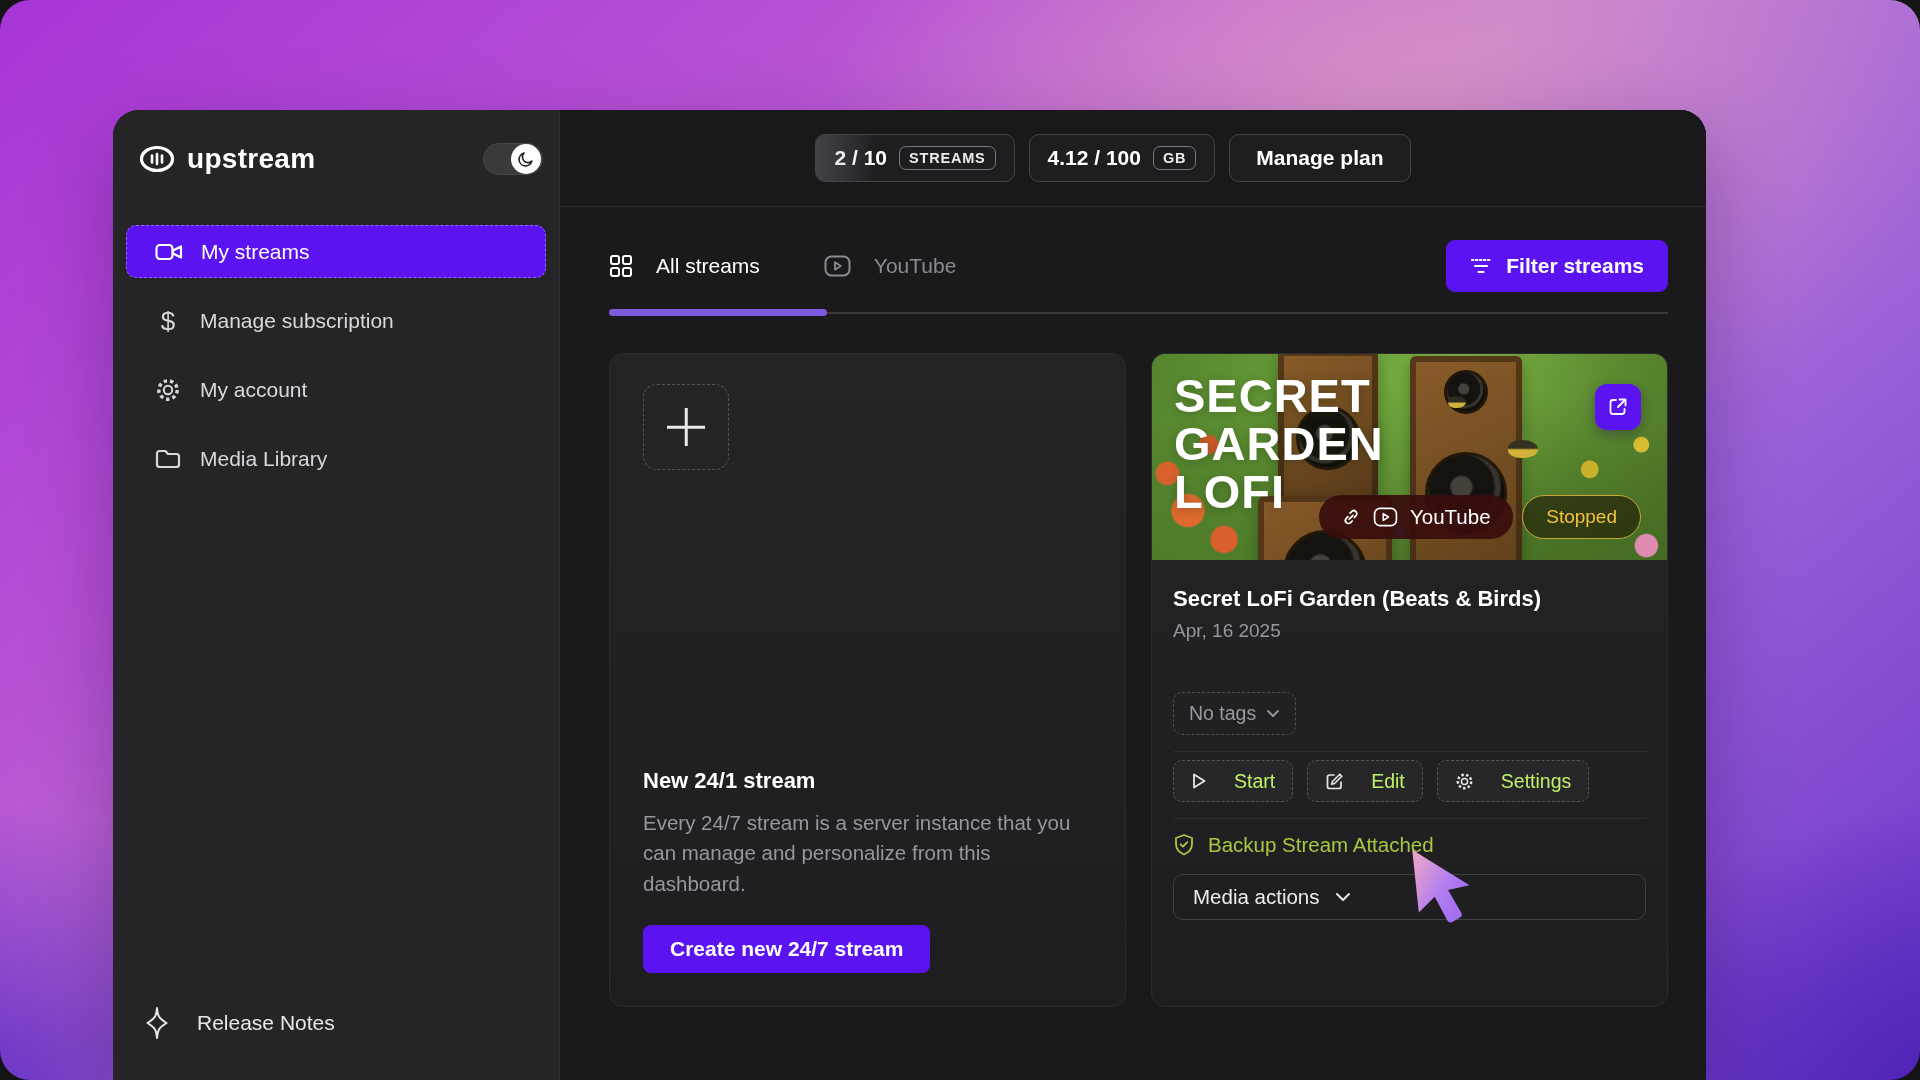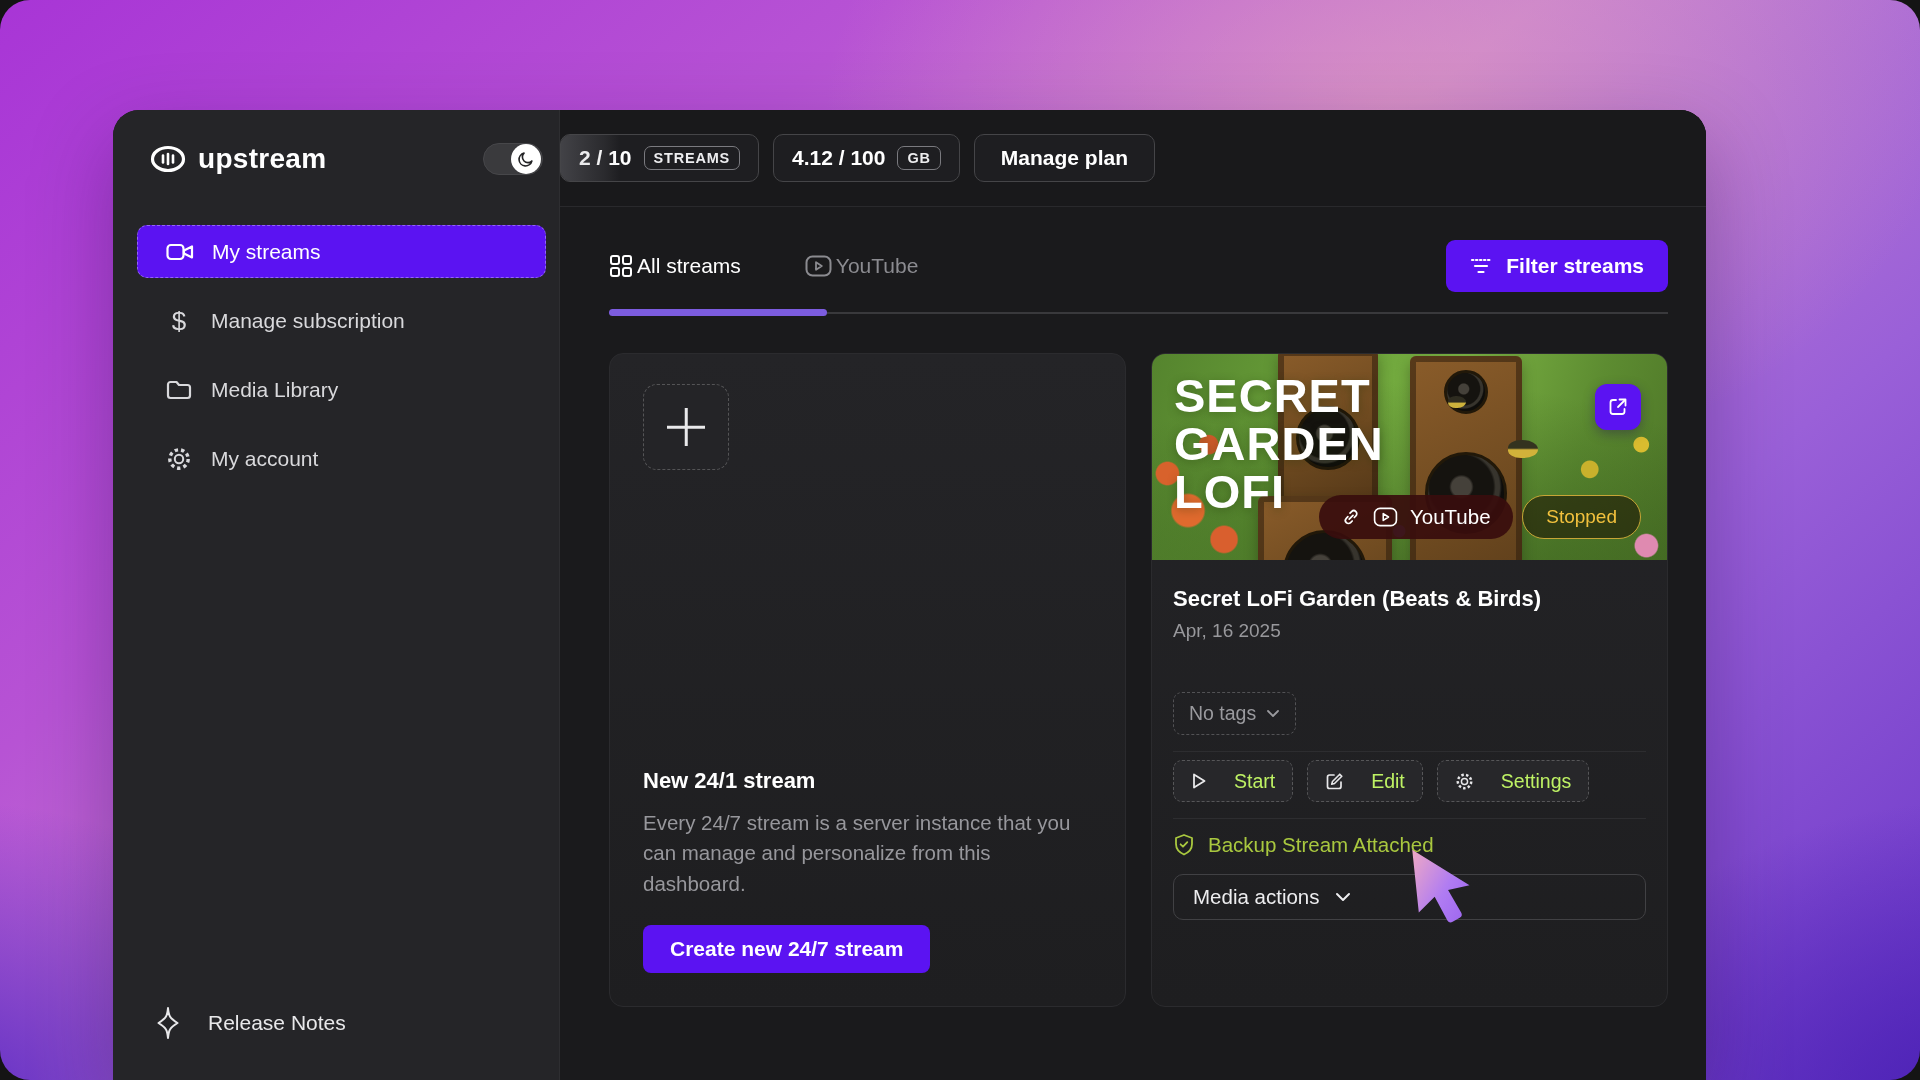--- a/index.html
+++ b/index.html
@@ -16,21 +16,21 @@
 
   .window {
     position:absolute; left:113px; top:110px; width:1593px; height:970px;
     background:#1a1a1c; border-radius:26px 26px 0 0; overflow:hidden;
     display:flex; box-shadow:0 30px 80px rgba(40,10,80,.35);
   }
 
   
   .sidebar {
     width:447px; background:#252528; border-right:1px solid #2e2e31;
-    display:flex; flex-direction:column; flex-shrink:0;padding-left:11px;
+    display:flex; flex-direction:column; flex-shrink:0;
   }
   .sidebar-top {
     height:97px; display:flex; align-items:center; justify-content:space-between;
     padding:0 16px 0 26px;
   }
   .brand { display:flex; align-items:center; gap:12px; }
   .brand-name { color:#fff; font-size:28px; font-weight:800; letter-spacing:.3px; }
 
   .toggle {
     width:60px; height:32px; border-radius:999px; background:#3a3a3d; border:1px solid #47474a;
@@ -54,21 +54,21 @@
 
   .sidebar-footer {
     margin-top:auto; padding:0 28px 40px; display:flex; align-items:center; gap:24px;
     color:#e8e8ea; font-size:21px; cursor:pointer;text-align:right;
   }
 
   
   .main { flex:1; display:flex; flex-direction:column; background:#1a1a1c; }
 
   .topbar {
-    height:97px; flex-shrink:0; display:flex; align-items:center; justify-content:flex-start;
+    height:97px; flex-shrink:0; display:flex; align-items:center; justify-content:center;
     gap:14px; padding-right:40px; border-bottom:1px solid #29292c; background:#19191b;
   }
   .pill {
     height:48px; border:1px solid #454548; border-radius:10px; background:#1e1e21;
     display:flex; align-items:center; gap:12px; padding:0 18px; color:#fff;
     font-size:21px; font-weight:700; position:relative; overflow:hidden;
   }
   .pill .progress {
     position:absolute; inset:0;
     background:linear-gradient(90deg, rgba(150,150,158,.30) 0%, rgba(150,150,158,.10) 22%, transparent 30%);
@@ -76,21 +76,21 @@
   }
   .chip {
     border:1.5px solid #7a7a7f; border-radius:7px; padding:3px 9px;
     font-size:14.5px; font-weight:700; letter-spacing:.8px; color:#ededef;
   }
   .manage-plan { cursor:pointer; padding:0 26px; }
 
   .content { flex:1; padding:28px 38px 0 49px; position:relative; }
 
   .tabsbar { display:flex; align-items:center; position:relative; height:62px; }
-  .tab { display:flex; align-items:center; gap:4px; cursor:pointer; margin-right:64px; }
+  .tab { display:flex; align-items:center; gap:23px; cursor:pointer; margin-right:64px; }
   .tab-label { font-size:21px; color:#8b8b90; }
   .tab.active .tab-label { color:#fff; font-weight:400; }
   .filter-btn {
     margin-left:auto; height:52px; background:#5b13f2; border-radius:9px;
     display:flex; align-items:center; gap:14px; padding:0 24px; cursor:pointer;
   }
   .filter-btn span { color:#fff; font-size:21px; font-weight:700; }
 
   .tab-underline-track { position:relative; height:7px; margin-top:12px; }
   .tab-underline-track .track {
@@ -246,34 +246,34 @@
             </svg>
           </span>
           <span>My streams</span>
         </div>
         <div class="nav-item">
           <span class="nav-icon dollar">$</span>
           <span>Manage subscription</span>
         </div>
         <div class="nav-item">
           <span class="nav-icon">
-            <svg width="26" height="22" viewBox="0 0 26 22" fill="none">
-              <path d="M2 5.5 A2.5 2.5 0 0 1 4.5 3 h6 l2.5 3 h8.5 A2.5 2.5 0 0 1 24 8.5 v8 A2.5 2.5 0 0 1 21.5 19 h-17 A2.5 2.5 0 0 1 2 16.5 Z" stroke="#d9d9dc" stroke-width="2.2" stroke-linejoin="round"></path>
-            </svg>
-          </span>
-          <span>Media Library</span>
-        </div>
-        <div class="nav-item">
-          <span class="nav-icon">
             <svg width="26" height="26" viewBox="0 0 26 26" fill="none">
               <circle cx="13" cy="13" r="9.2" stroke="#d9d9dc" stroke-width="3.4" stroke-dasharray="3.4 3.05"></circle>
               <circle cx="13" cy="13" r="4.2" stroke="#d9d9dc" stroke-width="2"></circle>
             </svg>
           </span>
           <span>My account</span>
+        </div>
+        <div class="nav-item">
+          <span class="nav-icon">
+            <svg width="26" height="22" viewBox="0 0 26 22" fill="none">
+              <path d="M2 5.5 A2.5 2.5 0 0 1 4.5 3 h6 l2.5 3 h8.5 A2.5 2.5 0 0 1 24 8.5 v8 A2.5 2.5 0 0 1 21.5 19 h-17 A2.5 2.5 0 0 1 2 16.5 Z" stroke="#d9d9dc" stroke-width="2.2" stroke-linejoin="round"></path>
+            </svg>
+          </span>
+          <span>Media Library</span>
         </div>
       </nav>
 
       <div class="sidebar-footer">
         <span>
           <svg width="32" height="34" viewBox="0 0 32 34" fill="none">
             <path d="M16 2 C16.8 10.5 17.8 12 25.5 17 C17.8 22 16.8 23.5 16 32 C15.2 23.5 14.2 22 6.5 17 C14.2 12 15.2 10.5 16 2 Z" stroke="#e8e8ea" stroke-width="2" stroke-linejoin="round"></path>
           </svg>
         </span>
         <span>Release Notes</span>

